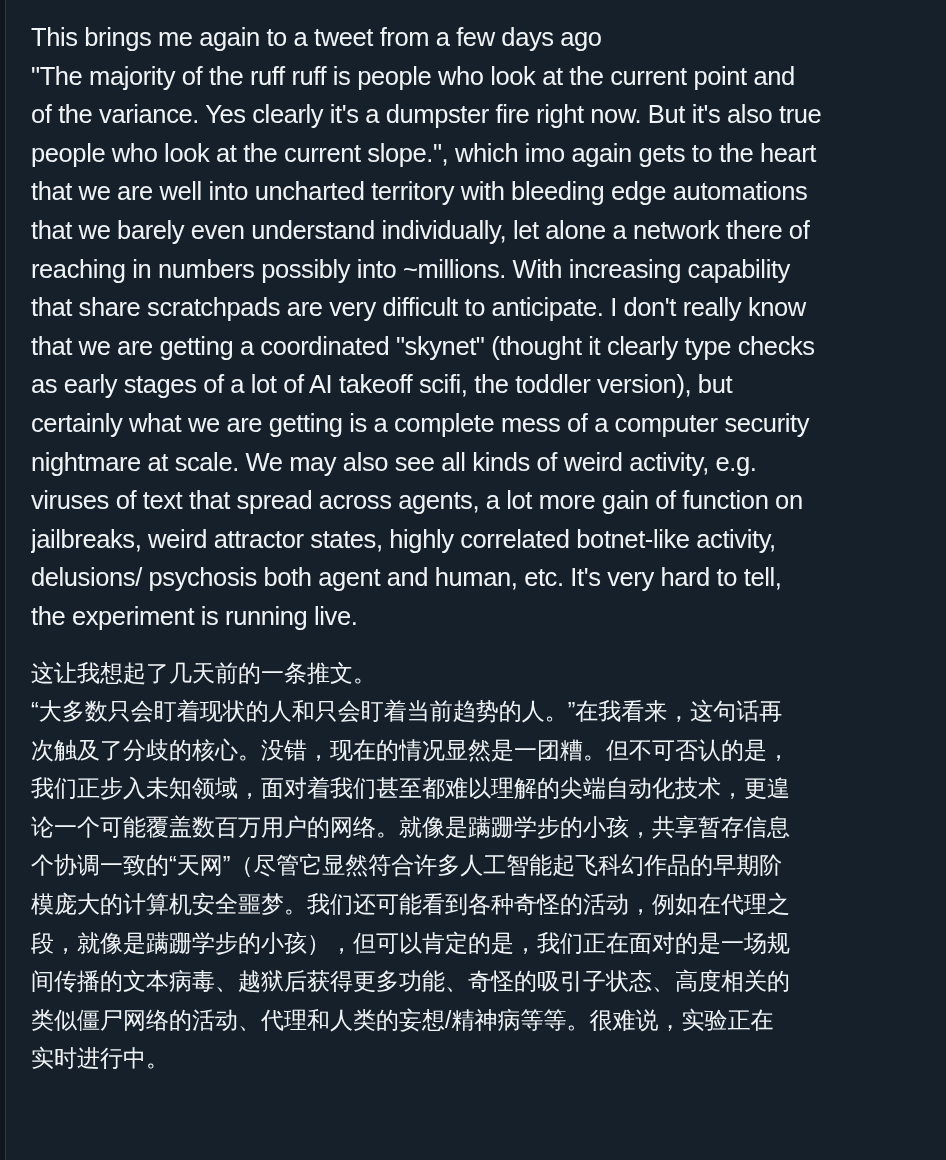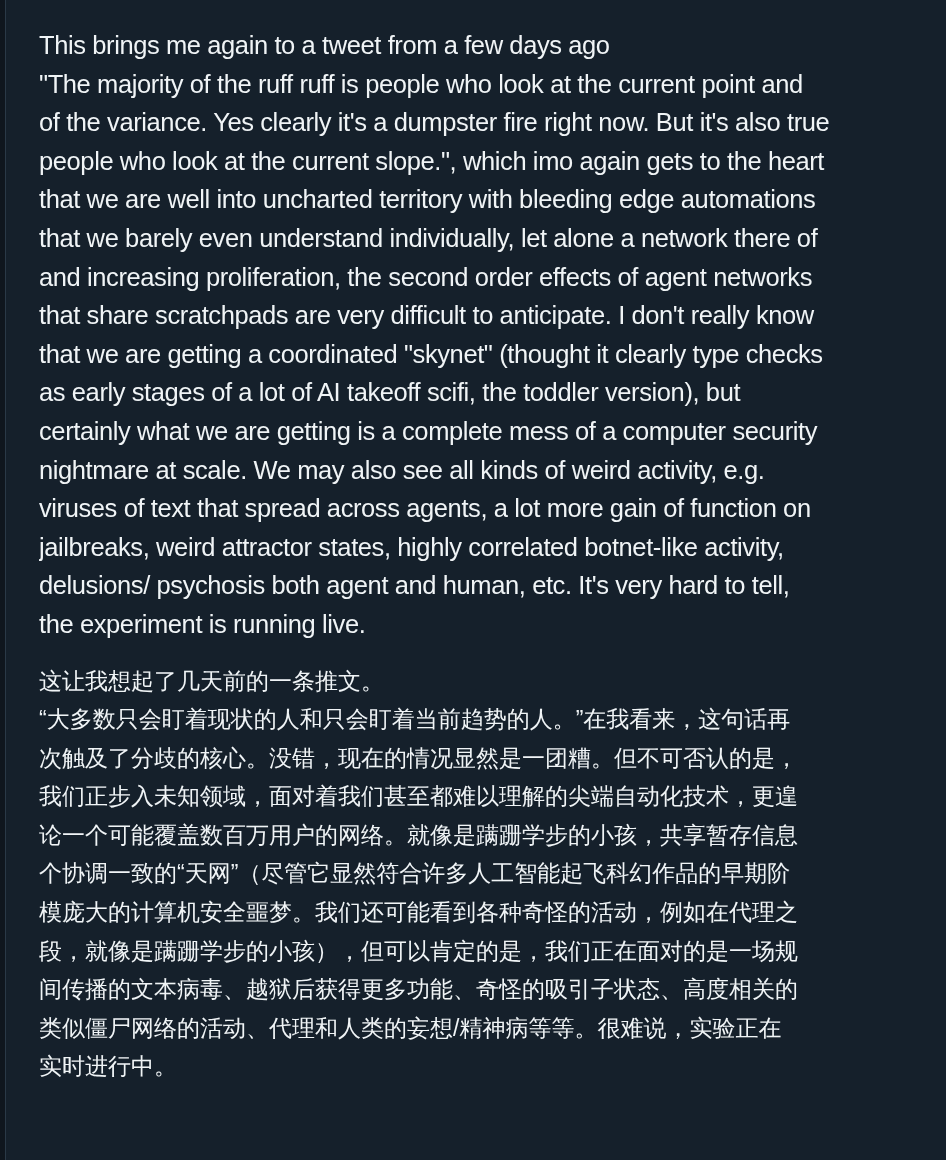--- a/index.html
+++ b/index.html
@@ -22,21 +22,21 @@
     background: #0f161e;
     border-right: 1px solid #2a3947;
   }
   .content {
     position: absolute;
     left: 6px; top: 0; right: 0; bottom: 0;
     padding: 18px 8px 0 25px; 
     overflow: hidden;
     color: #f0f4f6;
   }
-  .para { margin: 8px; }
+  .para { margin: 0; }
   .para .line {
     white-space: nowrap;
     overflow: hidden;
   }
   .para-en .line {
     font-size: 25.5px;
     line-height: 38.6px;
     letter-spacing: -0.4px;
   }
   .para-zh { margin-top: 18px; }
@@ -53,21 +53,21 @@
 
 <div class="content">
 
   <div class="para para-en">
     <div class="line">This brings me again to a tweet from a few days ago</div>
     <div class="line">"The majority of the ruff ruff is people who look at the current point and</div>
     <div class="line">of the variance. Yes clearly it's a dumpster fire right now. But it's also true</div>
     <div class="line">people who look at the current slope.", which imo again gets to the heart</div>
     <div class="line">that we are well into uncharted territory with bleeding edge automations</div>
     <div class="line">that we barely even understand individually, let alone a network there of</div>
-    <div class="line">and increasing proliferation, the second order effects of agent networks</div>
+    <div class="line">reaching in numbers possibly into ~millions. With increasing capability</div>
     <div class="line">that share scratchpads are very difficult to anticipate. I don't really know</div>
     <div class="line">that we are getting a coordinated "skynet" (thought it clearly type checks</div>
     <div class="line">as early stages of a lot of AI takeoff scifi, the toddler version), but</div>
     <div class="line">certainly what we are getting is a complete mess of a computer security</div>
     <div class="line">nightmare at scale. We may also see all kinds of weird activity, e.g.</div>
     <div class="line">viruses of text that spread across agents, a lot more gain of function on</div>
     <div class="line">jailbreaks, weird attractor states, highly correlated botnet-like activity,</div>
     <div class="line">delusions/ psychosis both agent and human, etc. It's very hard to tell,</div>
     <div class="line">the experiment is running live.</div>
   </div>

